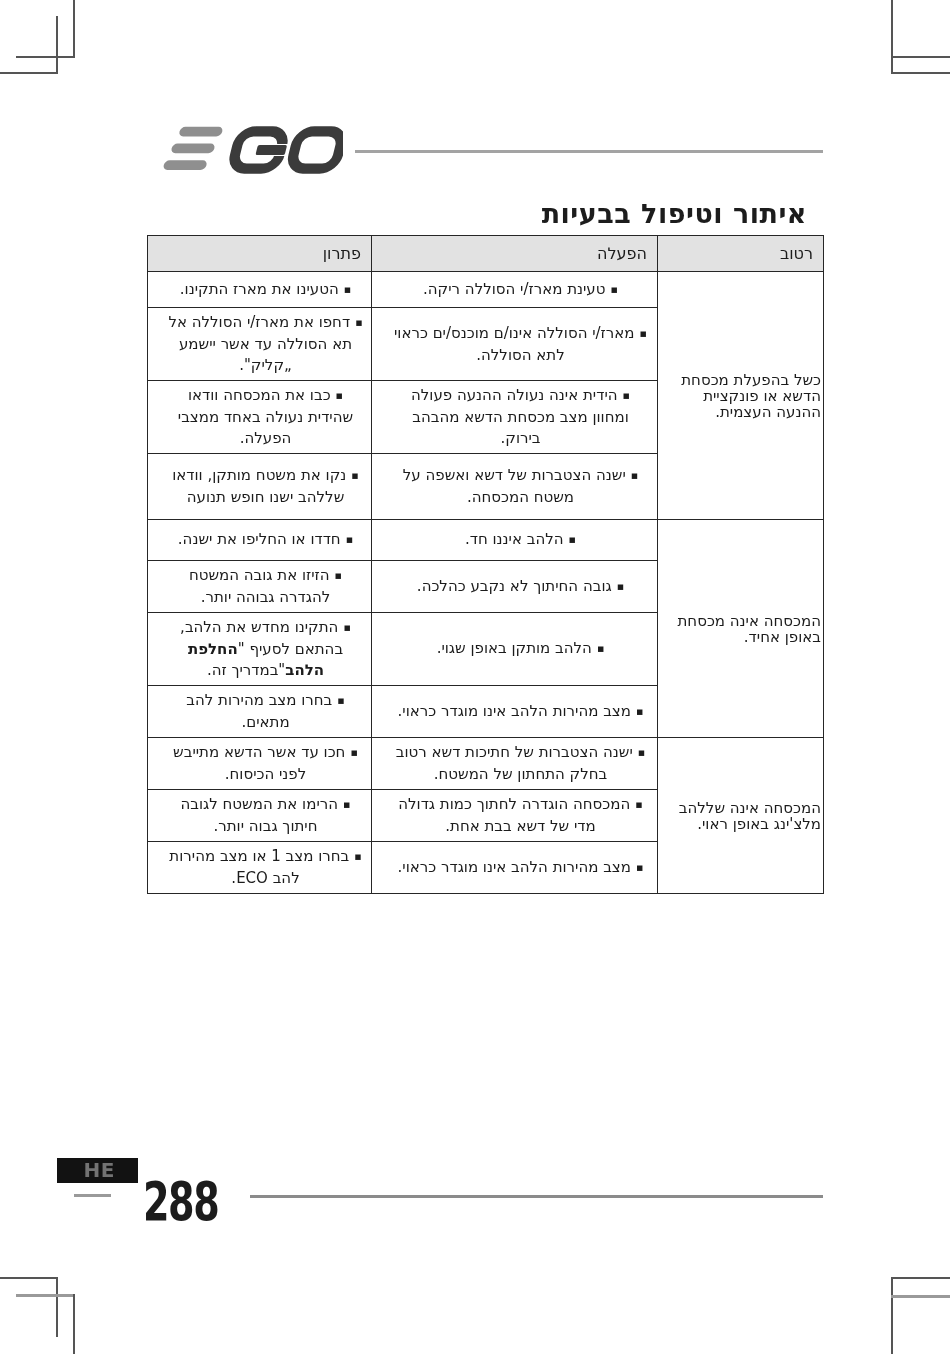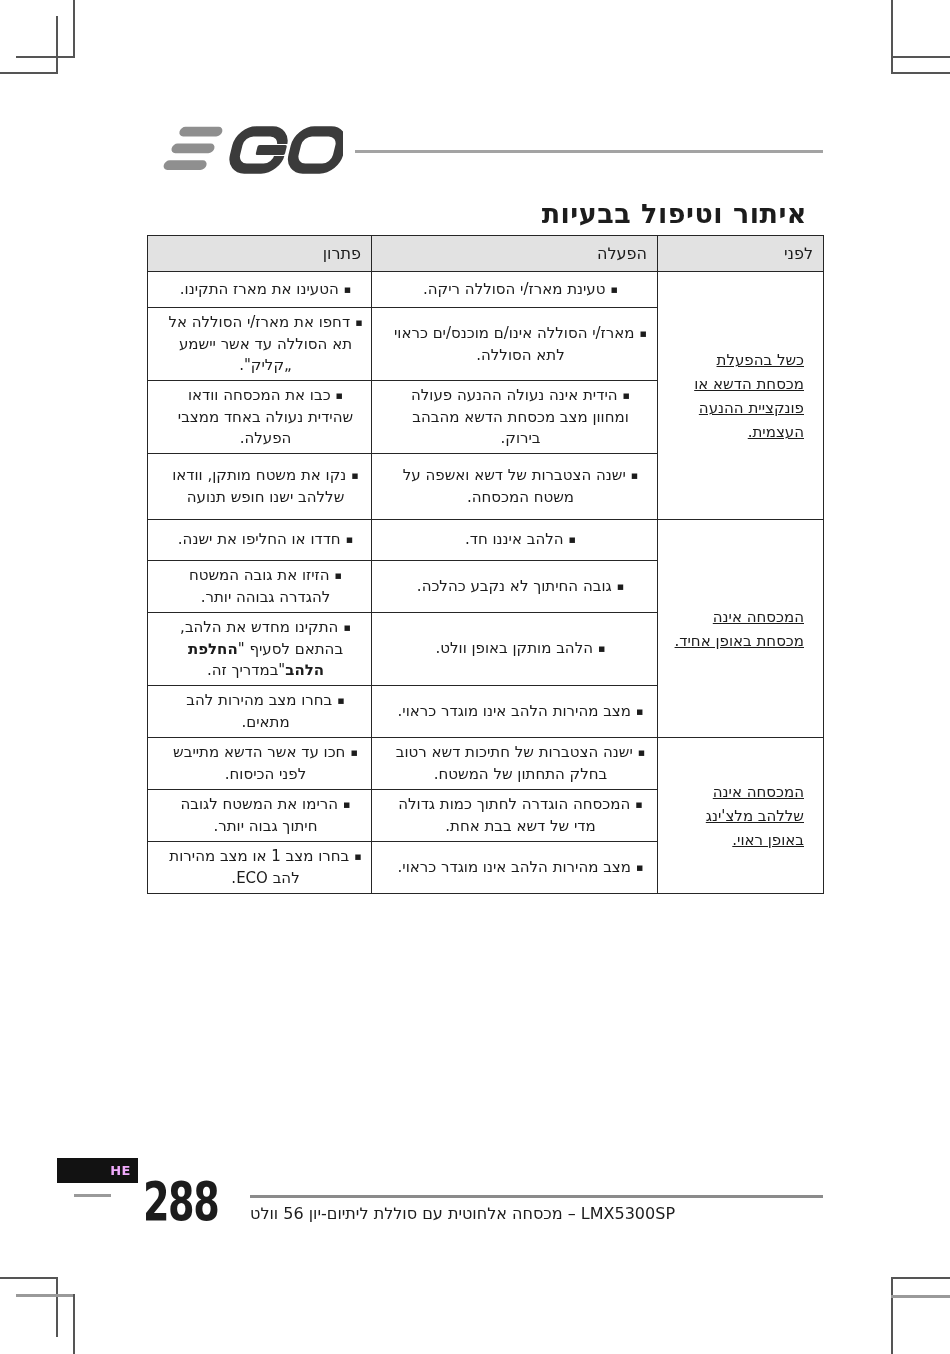--- a/index.html
+++ b/index.html
@@ -28,28 +28,28 @@
   .tbl col.c-problem{width:166px;}
   .tbl col.c-cause{width:286px;}
   .tbl col.c-solution{width:224px;}
   .tbl th,.tbl td{border:1.5px solid #262626;vertical-align:middle;margin-top:25px;}
   .tbl th{
     background:#e2e2e2;font-weight:400;text-align:right;
     padding:4px 10px 4px 6px;font-size:16px;height:27px;
   }
   .tbl td.cell{text-align:center;padding:4px 8px 4px 20px;}
   .tbl td.problem{
-    text-align:right;padding:4px 19px 4px 8px;line-height:24px;vertical-align:middle;text-decoration:underline;
+    text-align:right;padding:4px 2px 4px 8px;line-height:16px;vertical-align:middle;
   }
   .bullet{font-size:11px;margin-left:5px;position:relative;top:-1px;}
   
   .lang-box{
     position:absolute;left:57px;top:1158px;width:81px;height:25px;background:#121212;
-    color:#f0abfc;font-weight:bold;font-size:13px;text-align:right;
-    line-height:25px;padding-right:7px;box-sizing:border-box;letter-spacing:0.5px;
+    color:#737373;font-weight:bold;font-size:20px;text-align:right;
+    line-height:25px;padding-right:23px;box-sizing:border-box;letter-spacing:0.5px;
   }
   .page-num{
     position:absolute;left:143px;top:1178px;font-size:53px;font-weight:bold;
     line-height:48px;transform:scaleX(0.72);transform-origin:left center;letter-spacing:-2px;
   }
   .footer-minirule{position:absolute;left:74px;top:1194px;width:37px;height:3px;background:#9a9a9a;}
   .footer-rule{position:absolute;left:250px;top:1195px;width:573px;height:3px;background:#8b8b8b;}
   .footer-model{
     position:absolute;left:250px;top:1204px;width:480px;
     direction:rtl;text-align:left;font-size:16px;
@@ -101,21 +101,21 @@
   <h1 class="doc-title">איתור וטיפול בבעיות</h1>
 
   <table class="tbl" dir="rtl">
     <colgroup>
         <col class="c-problem">
         <col class="c-cause">
         <col class="c-solution">
       </colgroup>
     <thead>
       <tr>
-        <th>לפני</th>
+        <th>רטוב</th>
         <th>הפעלה</th>
         <th>פתרון</th>
       </tr>
     </thead>
     <tbody>
       <tr style="height:36px">
         <td class="problem" rowspan="4">כשל בהפעלת מכסחת הדשא או פונקציית ההנעה העצמית.</td>
         <td class="cell"><span class="bullet">▪</span><span>טעינת מארז/י הסוללה ריקה.</span></td>
         <td class="cell"><span class="bullet">▪</span><span>הטעינו את מארז התקינו.</span></td>
       </tr>
@@ -135,21 +135,21 @@
       <tr style="height:41px">
         <td class="problem" rowspan="4">המכסחה אינה מכסחת באופן אחיד.</td>
         <td class="cell"><span class="bullet">▪</span><span>הלהב איננו חד.</span></td>
         <td class="cell"><span class="bullet">▪</span><span>חדדו או החליפו את ישנה.</span></td>
       </tr>
       <tr style="height:50px">
         <td class="cell"><span class="bullet">▪</span><span>גובה החיתוך לא נקבע כהלכה.</span></td>
         <td class="cell"><span class="bullet">▪</span><span>הזיזו את גובה המשטח להגדרה גבוהה יותר.</span></td>
       </tr>
       <tr style="height:70px">
-        <td class="cell"><span class="bullet">▪</span><span>הלהב מותקן באופן וולט.</span></td>
+        <td class="cell"><span class="bullet">▪</span><span>הלהב מותקן באופן שגוי.</span></td>
         <td class="cell"><span class="bullet">▪</span><span>התקינו מחדש את הלהב, בהתאם לסעיף "</span><b>החלפת הלהב</b><span>"במדריך זה.</span></td>
       </tr>
       <tr style="height:45px">
         <td class="cell"><span class="bullet">▪</span><span>מצב מהירות הלהב אינו מוגדר כראוי.</span></td>
         <td class="cell"><span class="bullet">▪</span><span>בחרו מצב מהירות להב מתאים.</span></td>
       </tr>
 
       <tr style="height:52px">
         <td class="problem" rowspan="3">המכסחה אינה שללהב מלצ'ינג באופן ראוי.</td>
         <td class="cell"><span class="bullet">▪</span><span>ישנה הצטברות של חתיכות דשא רטוב בחלק התחתון של המשטח.</span></td>
@@ -163,15 +163,14 @@
         <td class="cell"><span class="bullet">▪</span><span>מצב מהירות הלהב אינו מוגדר כראוי.</span></td>
         <td class="cell"><span class="bullet">▪</span><span>בחרו מצב 1 או מצב מהירות להב ECO.</span></td>
       </tr>
     </tbody>
   </table>
 
   <div class="lang-box">HE</div>
   <div class="page-num">288</div>
   <div class="footer-minirule"></div>
   <div class="footer-rule"></div>
-  <div class="footer-model">LMX5300SP – מכסחה אלחוטית עם סוללת ליתיום-יון 56 וולט</div>
 
 </div>
 
 </body></html>

